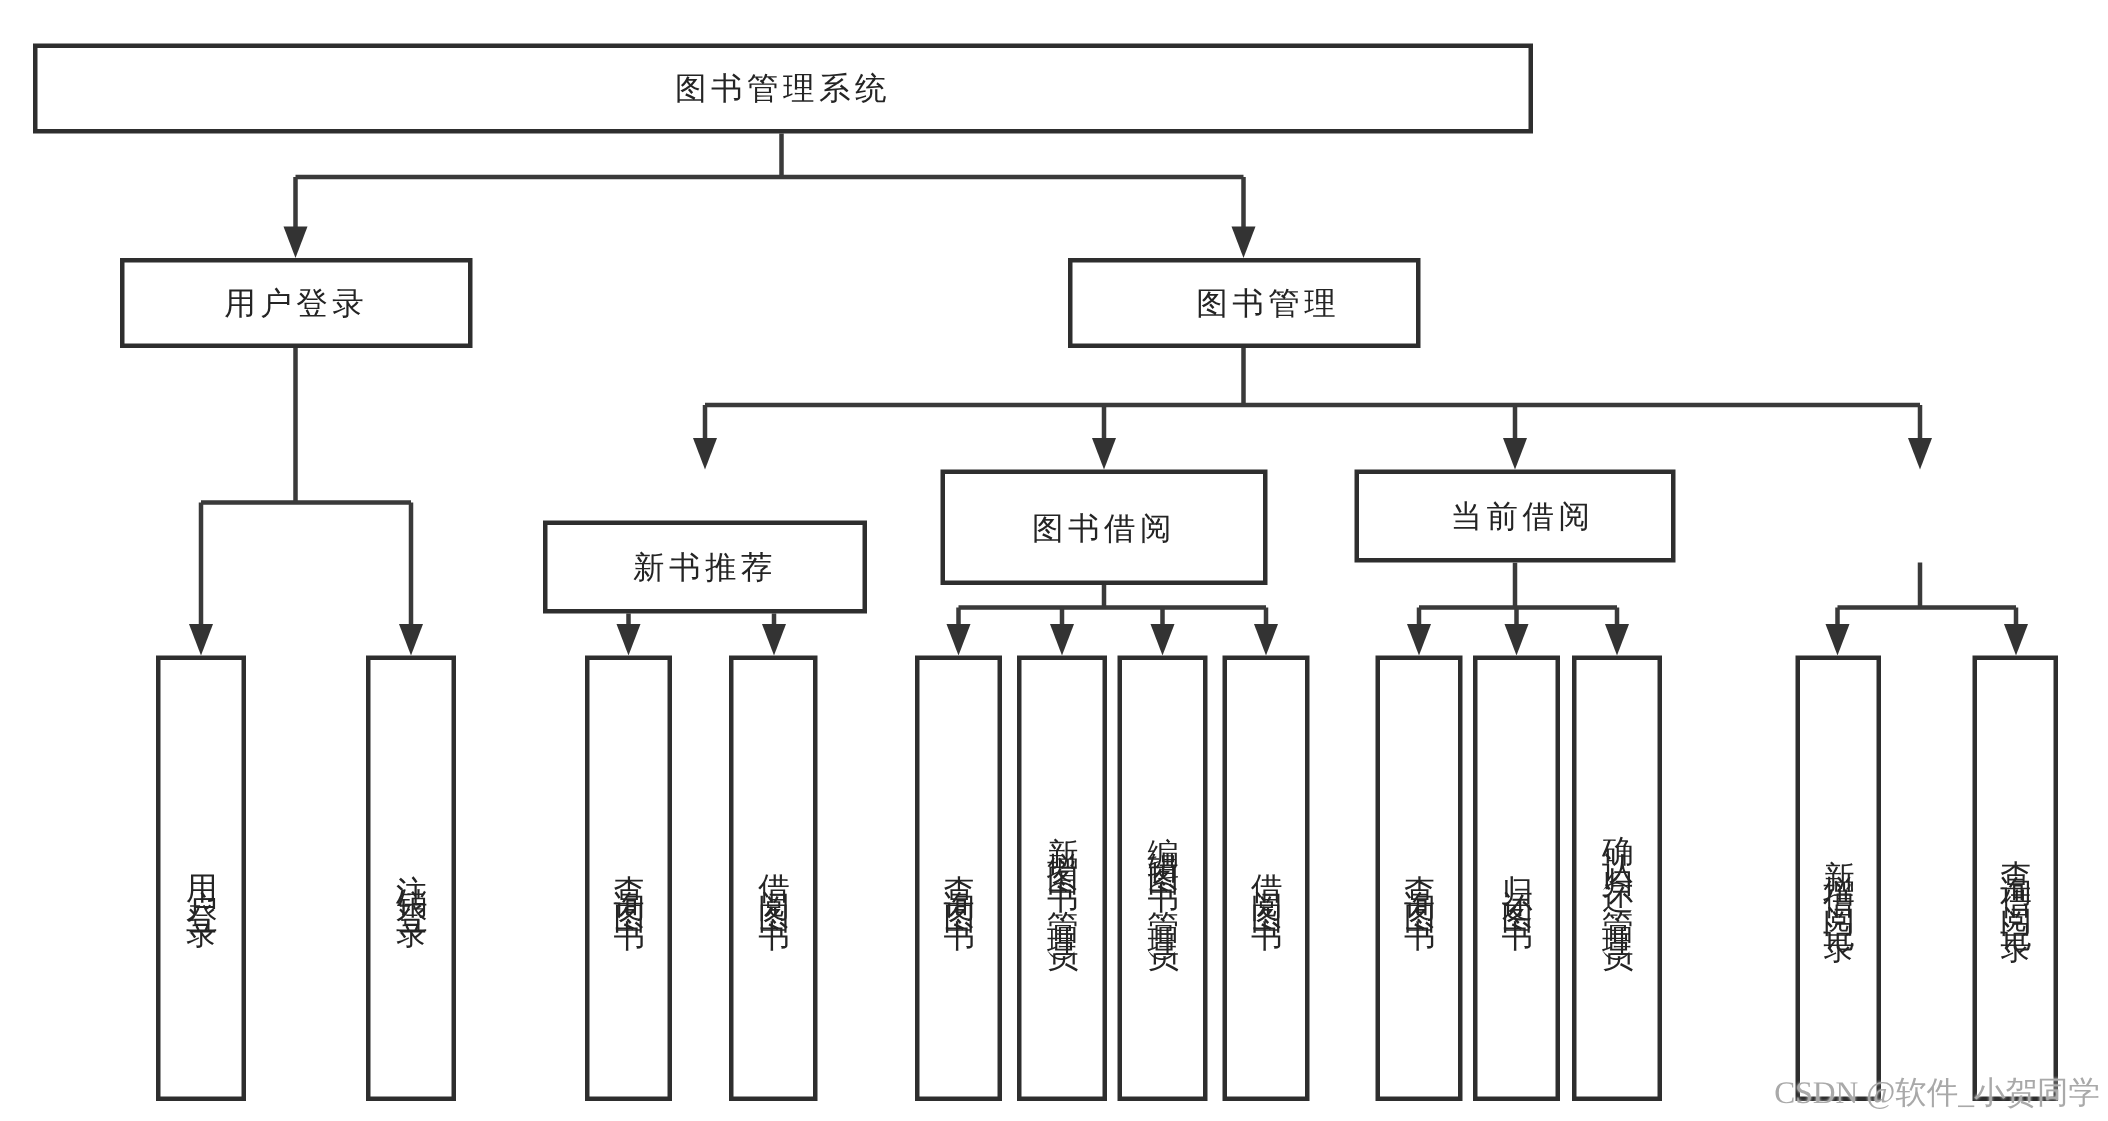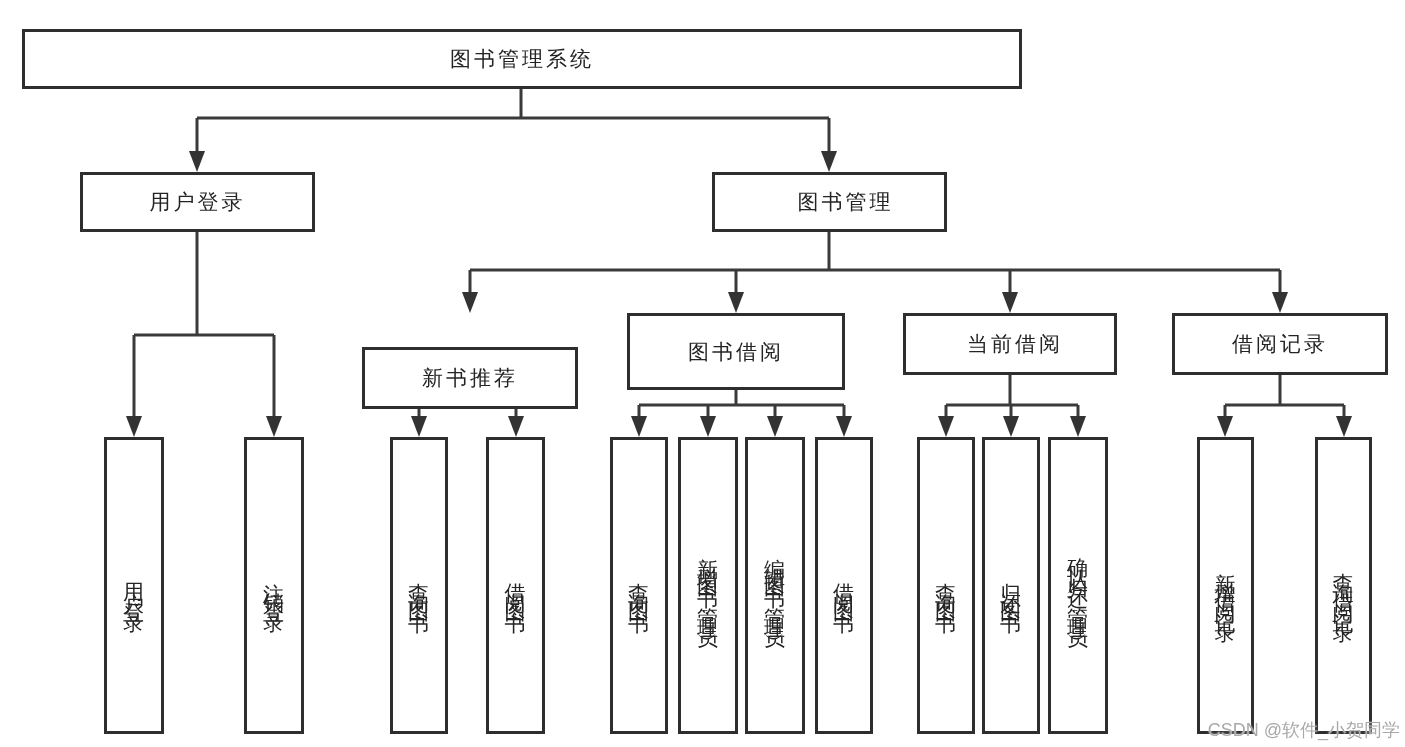--- a/index.html
+++ b/index.html
@@ -40,24 +40,25 @@
     text-orientation: mixed;
     font-size: 21px;
     line-height: 1;
     letter-spacing: 10px;
     color: #242424;
   }
   .watermark {
     position: absolute;
     right: 5px;
     bottom: 5px;
-    font-size: 18px;
+    font-size: 21px;
     color: #a9a9a9;
     text-shadow: 0 0 2px #ffffff;
     white-space: nowrap;
+    font-family: Liberation Serif, serif;
   }
 </style>
 </head>
 <body>
 
 <div class="canvas">
 
   <svg class="wires" viewBox="0 0 1405 747" aria-hidden="true">
 
     <path d="M521 68 V118 M197 118 H829 M197 118 V154 M829 118 V154"></path>
@@ -107,23 +108,20 @@
 
   <div class="node h" style="left:362px; top:313px; width:216px; height:62px;margin-top:34px;">
     <span>新书推荐</span>
   </div>
   <div class="node h" style="left:627px; top:313px; width:218px; height:77px;">
     <span>图书借阅</span>
   </div>
   <div class="node h" style="left:903px; top:313px; width:214px; height:62px;padding-left:10px;">
     <span>当前借阅</span>
   </div>
-  <div class="node h" style="left:1172px; top:313px; width:216px; height:62px;">
-    <span>借阅记录</span>
-  </div>
 
   <div class="node v" style="left:104px; top:437px; width:60px; height:297px;">
     <span>用户登录</span>
   </div>
   <div class="node v" style="left:244px; top:437px; width:60px; height:297px;">
     <span>注销登录</span>
   </div>
 
   <div class="node v" style="left:390px; top:437px; width:58px; height:297px;">
     <span>查询图书</span>

